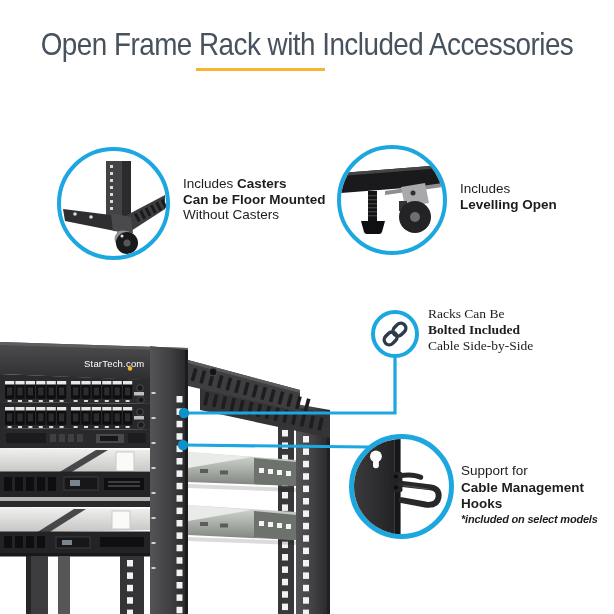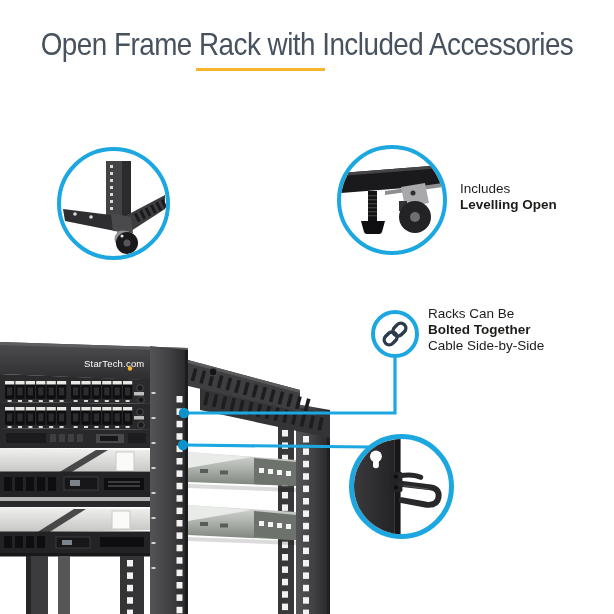--- a/index.html
+++ b/index.html
@@ -14,21 +14,21 @@
           border-radius:50%;overflow:hidden;}
   .circle svg{display:block;width:100%;height:100%;}
   .c-casters{left:57px;top:147px;width:113px;height:113px;}
   .c-feet{left:337px;top:145px;width:110px;height:110px;}
   .c-link{left:371px;top:310px;width:48px;height:48px;border-width:4px;}
   .c-hook{left:349px;top:434px;width:105px;height:105px;border-width:5px;}
   .tb{position:absolute;color:#1d1d1b;font-size:13.5px;line-height:15.5px;white-space:nowrap;}
   .tb b{font-weight:bold;}
   .tb-casters{left:183px;top:176px;}
   .tb-feet{left:460px;top:181px;}
-  .tb-bolted{left:428px;top:306px;line-height:16px;}
+  .tb-bolted{left:428px;top:306px;line-height:16px;font-family:Liberation Serif, serif;}
   .tb-hooks{left:461px;top:463px;line-height:16.5px;}
   .note{display:block;font-size:11px;font-style:italic;font-weight:bold;line-height:13px;letter-spacing:-0.2px;}
 </style>
 </head>
 <body>
 
 <div class="canvas">
 
   <h1 class="title">Open Frame Rack with Included Accessories</h1>
   <div class="title-underline"></div>
@@ -308,20 +308,25 @@
       <polygon points="50,62 70,66 72,82 52,80" fill="#4a4a4c"></polygon>
       <circle cx="14" cy="63" r="1.8" fill="#dcdcdc"></circle>
         <circle cx="30" cy="66" r="1.8" fill="#dcdcdc"></circle>
       <rect x="56" y="80" width="12" height="5" fill="#77777a"></rect>
       <circle cx="62" cy="88" r="8.5" fill="#929294"></circle>
       <circle cx="66" cy="92" r="11" fill="#1a1a1c"></circle>
       <circle cx="66" cy="92" r="3.5" fill="#56565a"></circle>
       <circle cx="61" cy="85" r="1.5" fill="#e6e6e8"></circle>
     </svg>
   </div>
+  <div class="tb tb-casters">
+    <div><span>Includes </span><b>Casters</b></div>
+    <div><b>Can be Floor Mounted</b></div>
+    <div><span>Without Casters</span></div>
+  </div>
 
   <div class="circle c-feet">
     <svg viewBox="0 0 102 102" aria-hidden="true">
       <polygon points="0,24 102,16 102,36 0,44" fill="#1a1a1c"></polygon>
       <polygon points="0,24 102,16 102,19 0,27" fill="#454547"></polygon>
       <polygon points="44,42 102,34 102,38 44,46" fill="#8e8e90"></polygon>
       <polygon points="60,38 84,34 88,54 64,58" fill="#a9a9ab"></polygon>
       <circle cx="72" cy="44" r="2.5" fill="#2e2e30"></circle>
       <rect x="58" y="52" width="8" height="10" fill="#333335"></rect>
       <circle cx="74" cy="68" r="16" fill="#232325"></circle>
@@ -344,21 +349,21 @@
   <div class="circle c-link">
     <svg viewBox="0 0 40 40" aria-hidden="true">
       <g transform="translate(20,20) rotate(-45)" stroke="#2d3b4c" stroke-width="3.4" fill="none">
         <rect x="-13.2" y="-5" width="14" height="10" rx="5"></rect>
         <rect x="-0.8" y="-5" width="14" height="10" rx="5"></rect>
       </g>
     </svg>
   </div>
   <div class="tb tb-bolted">
     <div><span>Racks Can Be</span></div>
-    <div><b>Bolted Together</b></div>
+    <div><b>Bolted Included</b></div>
     <div><span>Cable Side-by-Side</span></div>
   </div>
 
   <div class="circle c-hook">
     <svg viewBox="0 0 104 104" aria-hidden="true">
       <defs>
         <linearGradient id="gHookPost" x1="0" y1="0" x2="1" y2="0">
           <stop offset="0" stop-color="#3a3a3c"></stop>
             <stop offset="1" stop-color="#232325"></stop>
         </linearGradient>
@@ -368,14 +373,20 @@
       <circle cx="24" cy="19" r="6.5" fill="#fdfdfd"></circle>
       <rect x="20.8" y="19" width="6.4" height="13" rx="3" fill="#fdfdfd"></rect>
       <rect x="40" y="36" width="13" height="22" rx="2" fill="#232325"></rect>
       <circle cx="46" cy="41" r="2.2" fill="#0c0c0e"></circle>
       <circle cx="46" cy="53" r="2.2" fill="#0c0c0e"></circle>
       <path d="M51,40 q14,-2 22,2" stroke="#28282a" stroke-width="5.5" stroke-linecap="round" fill="none"></path>
       <path d="M51,49 L84,53 q10,1.5 8.5,11 q-1.5,9 -13,8 L52,67" stroke="#28282a" stroke-width="6.5" stroke-linecap="round" stroke-linejoin="round" fill="none"></path>
       <path d="M54,51 L82,55" stroke="#4d4d4f" stroke-width="1.4" fill="none"></path>
     </svg>
   </div>
+  <div class="tb tb-hooks">
+    <div><span>Support for</span></div>
+    <div><b>Cable Management</b></div>
+    <div><b>Hooks</b></div>
+    <span class="note">*included on select models</span>
+  </div>
 
 </div>
 
 </body></html>

